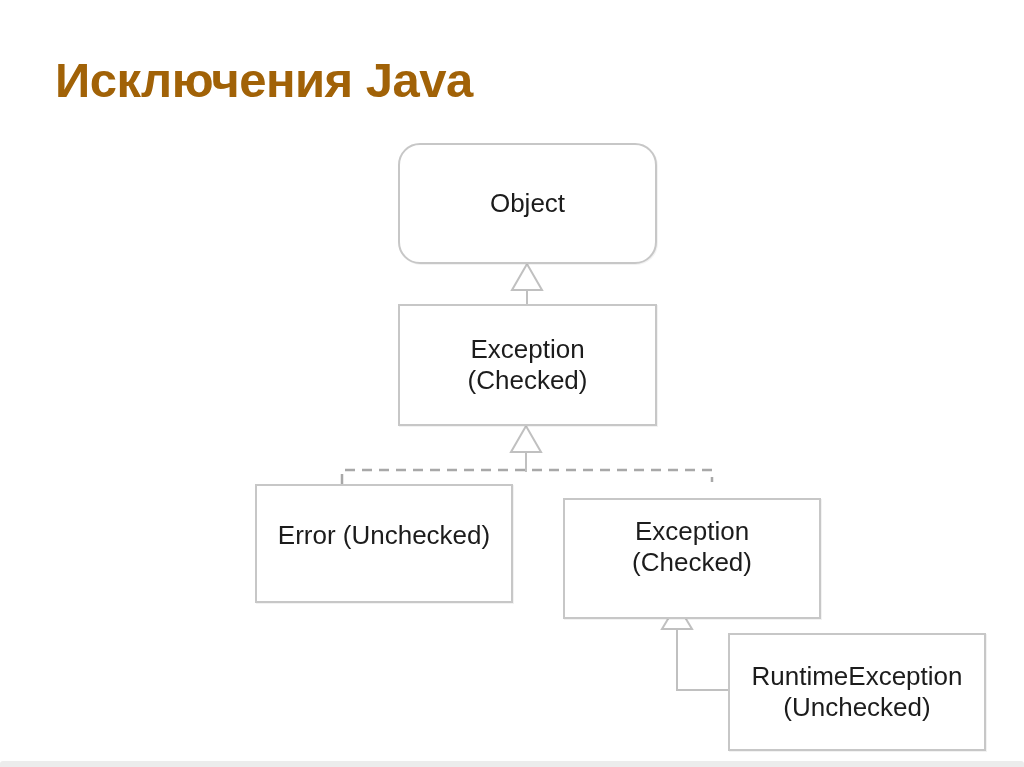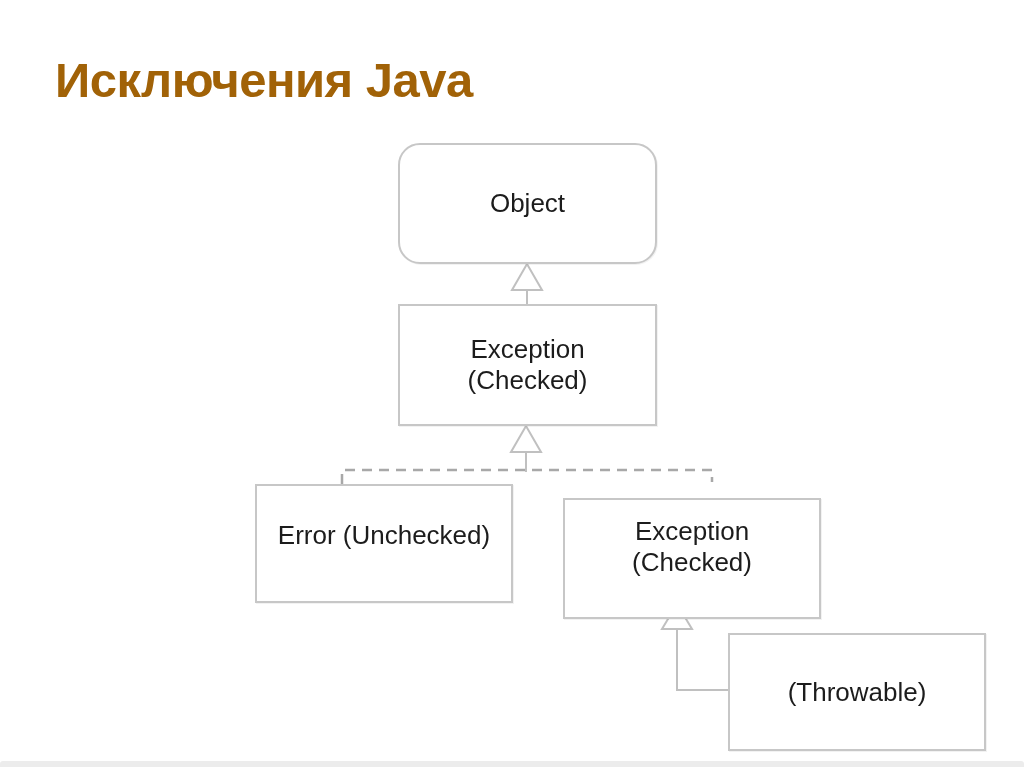--- a/index.html
+++ b/index.html
@@ -102,18 +102,19 @@
   <div class="node node-error">
     <span>Error (Unchecked)</span>
   </div>
 
   <div class="node node-exception">
     <span>Exception</span>
     <span>(Checked)</span>
   </div>
 
   <div class="node node-runtime">
-    <span>(Throwable)</span>
+    <span>RuntimeException</span>
+    <span>(Unchecked)</span>
   </div>
 
   <div class="footer-strip"></div>
 
 </div>
 
 </body></html>

